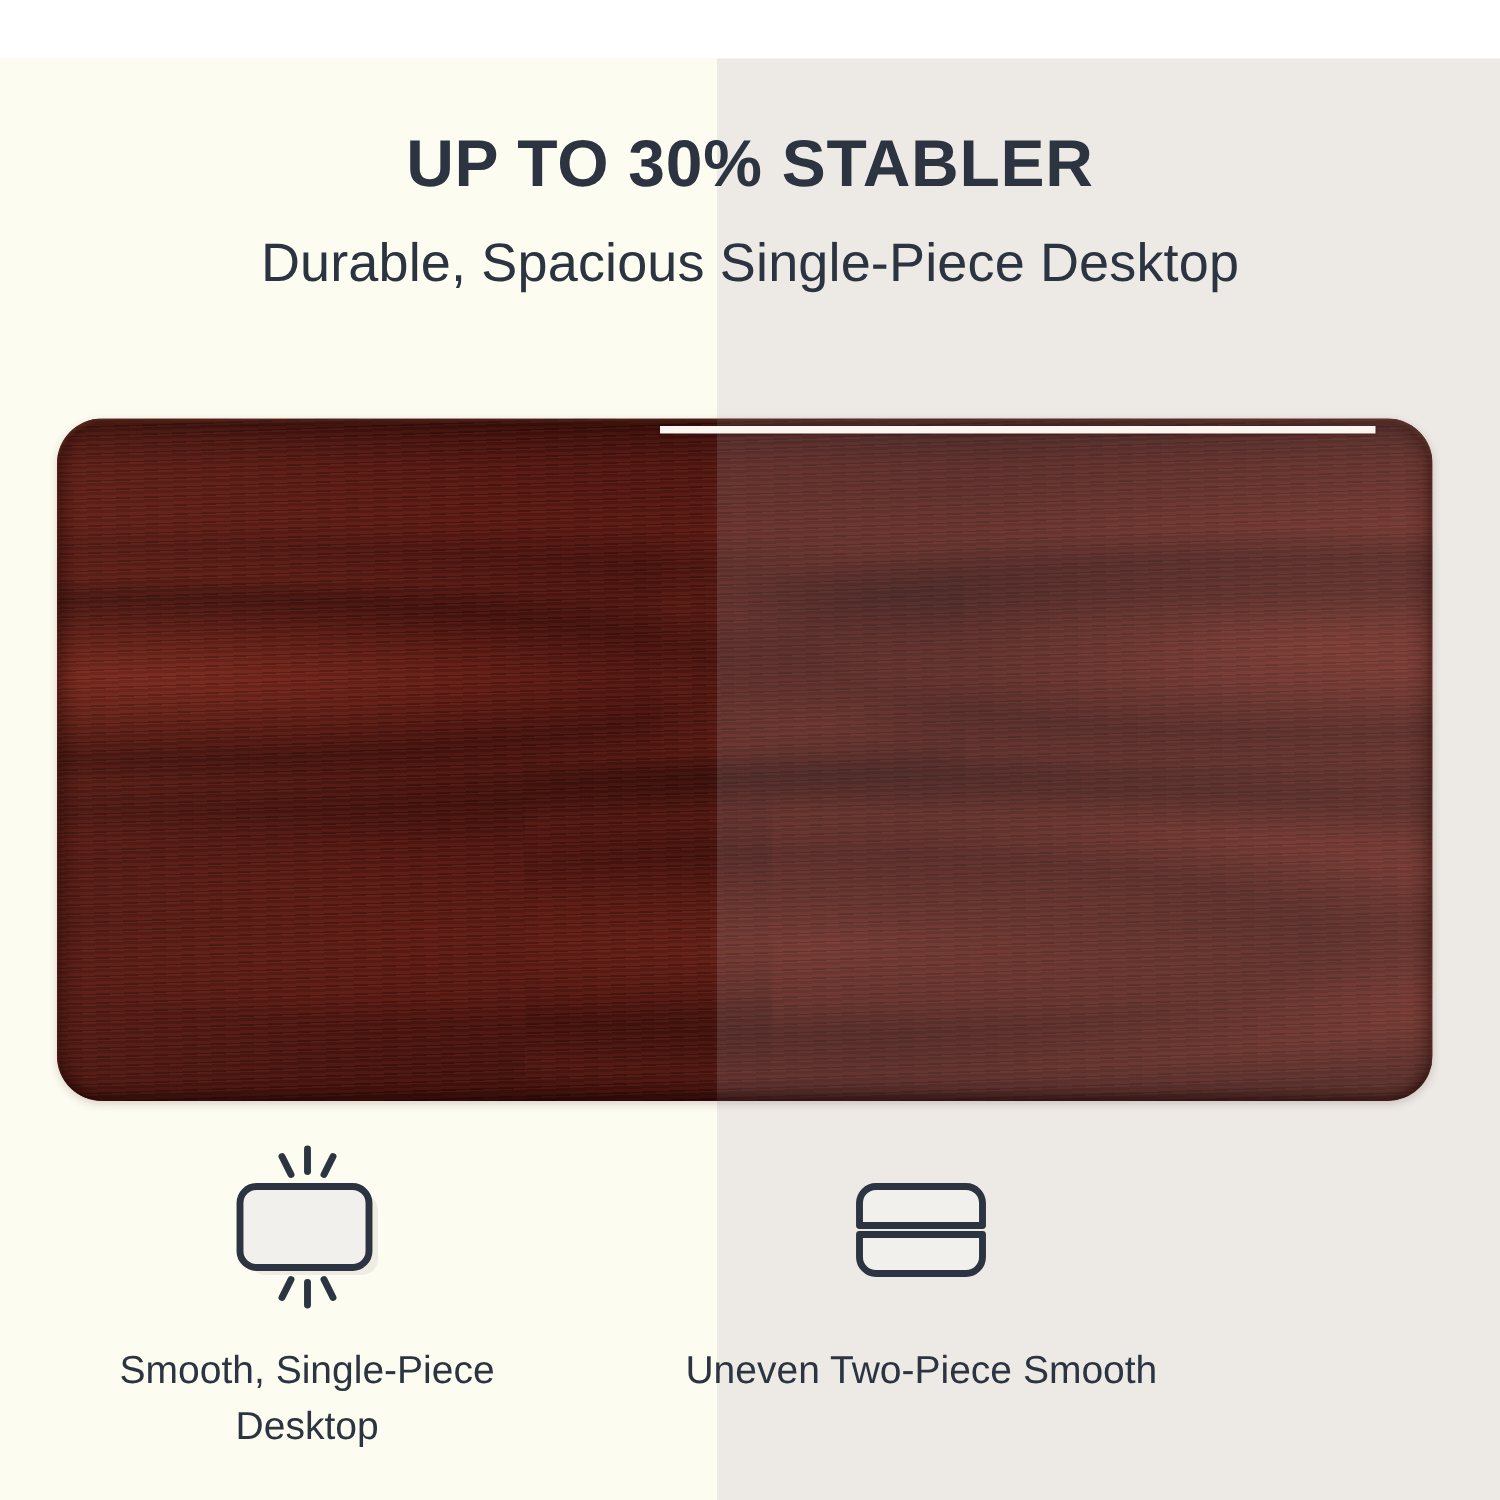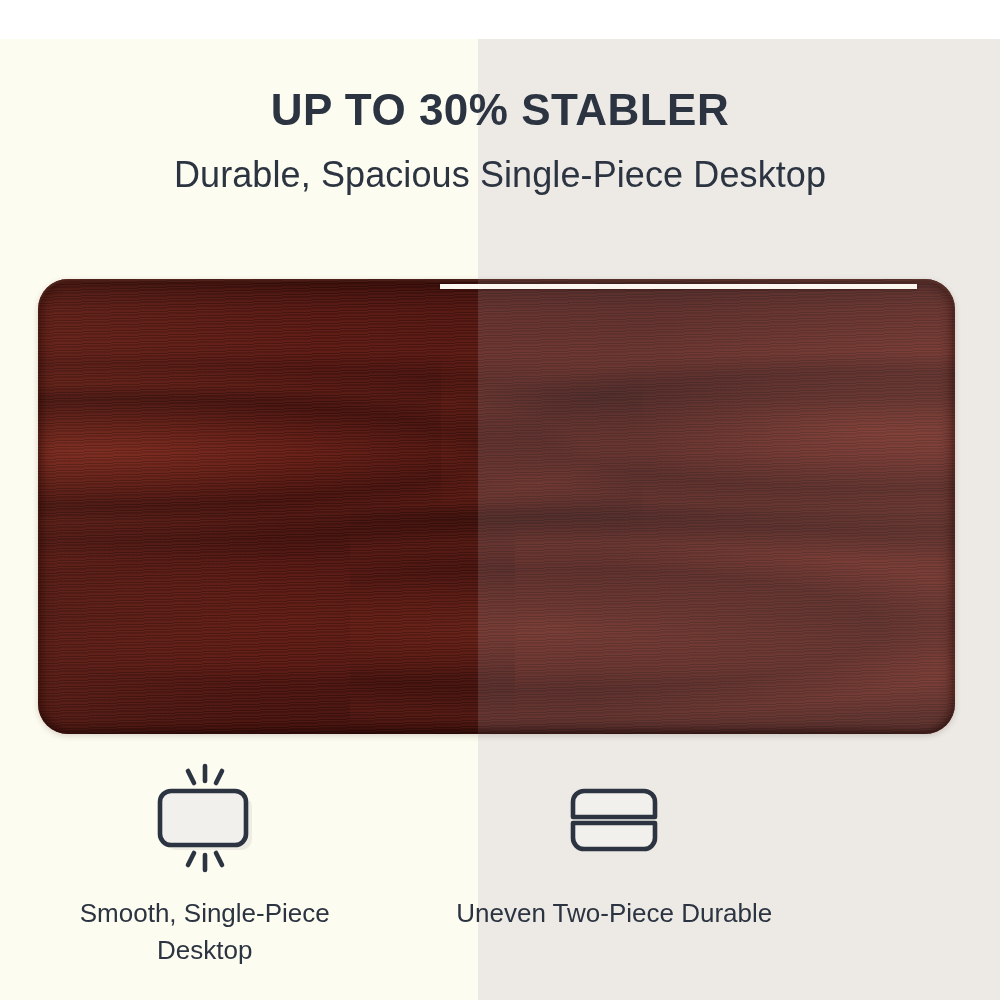--- a/index.html
+++ b/index.html
@@ -270,18 +270,18 @@
 
     <div class="col">
       <div class="icon-box">
         <svg width="150" height="116" viewBox="0 0 150 116" fill="none">
 
           <path d="M34 58 L34 43 A11 11 0 0 1 45 32 L105 32 A11 11 0 0 1 116 43 L116 58 Z" fill="#F2F0EC" stroke="#2B3440" stroke-width="4.6" stroke-linejoin="round"></path>
 
           <path d="M34 64 L116 64 L116 79 A11 11 0 0 1 105 90 L45 90 A11 11 0 0 1 34 79 Z" fill="#F2F0EC" stroke="#2B3440" stroke-width="4.6" stroke-linejoin="round"></path>
         </svg>
       </div>
-      <div class="caption">Uneven Two-Piece Durable</div>
+      <div class="caption">Uneven Two-Piece Smooth</div>
     </div>
 
   </div>
 
 </div>
 
 </body></html>

